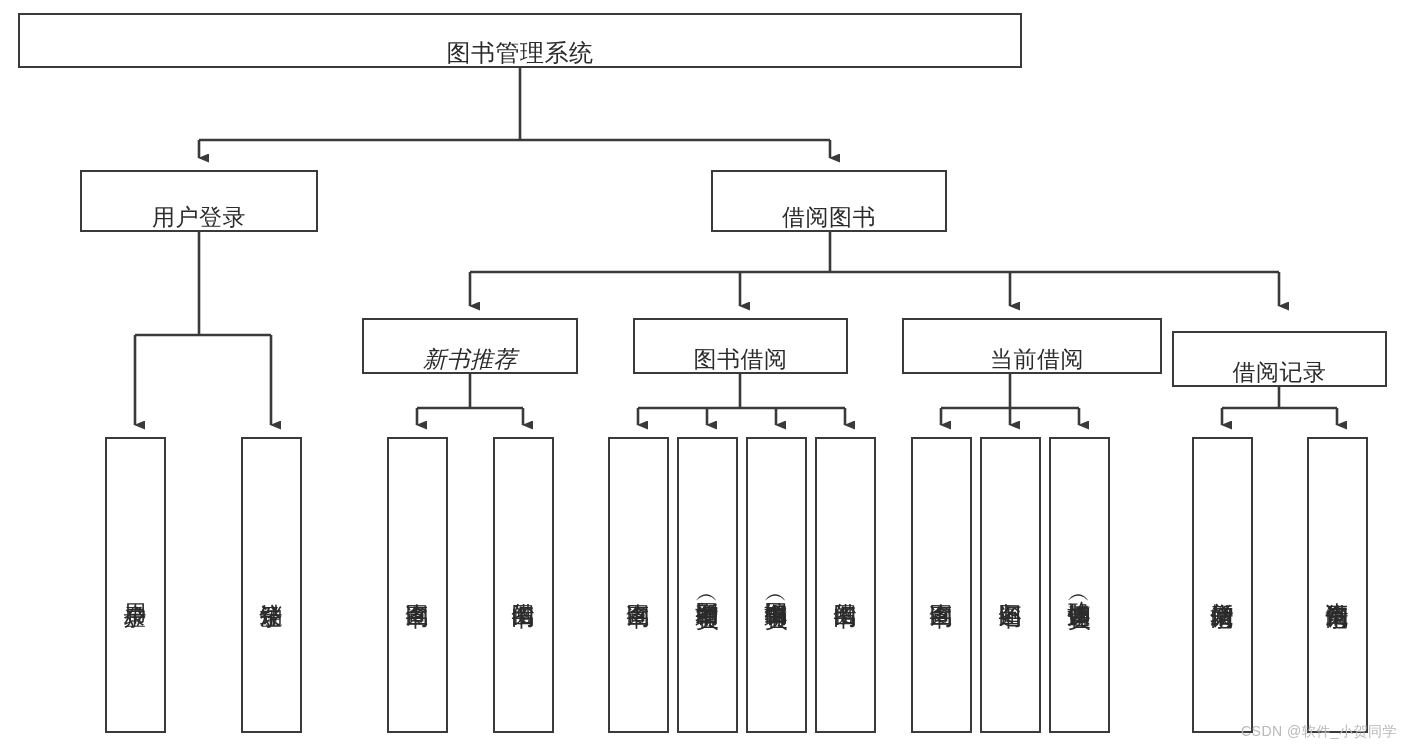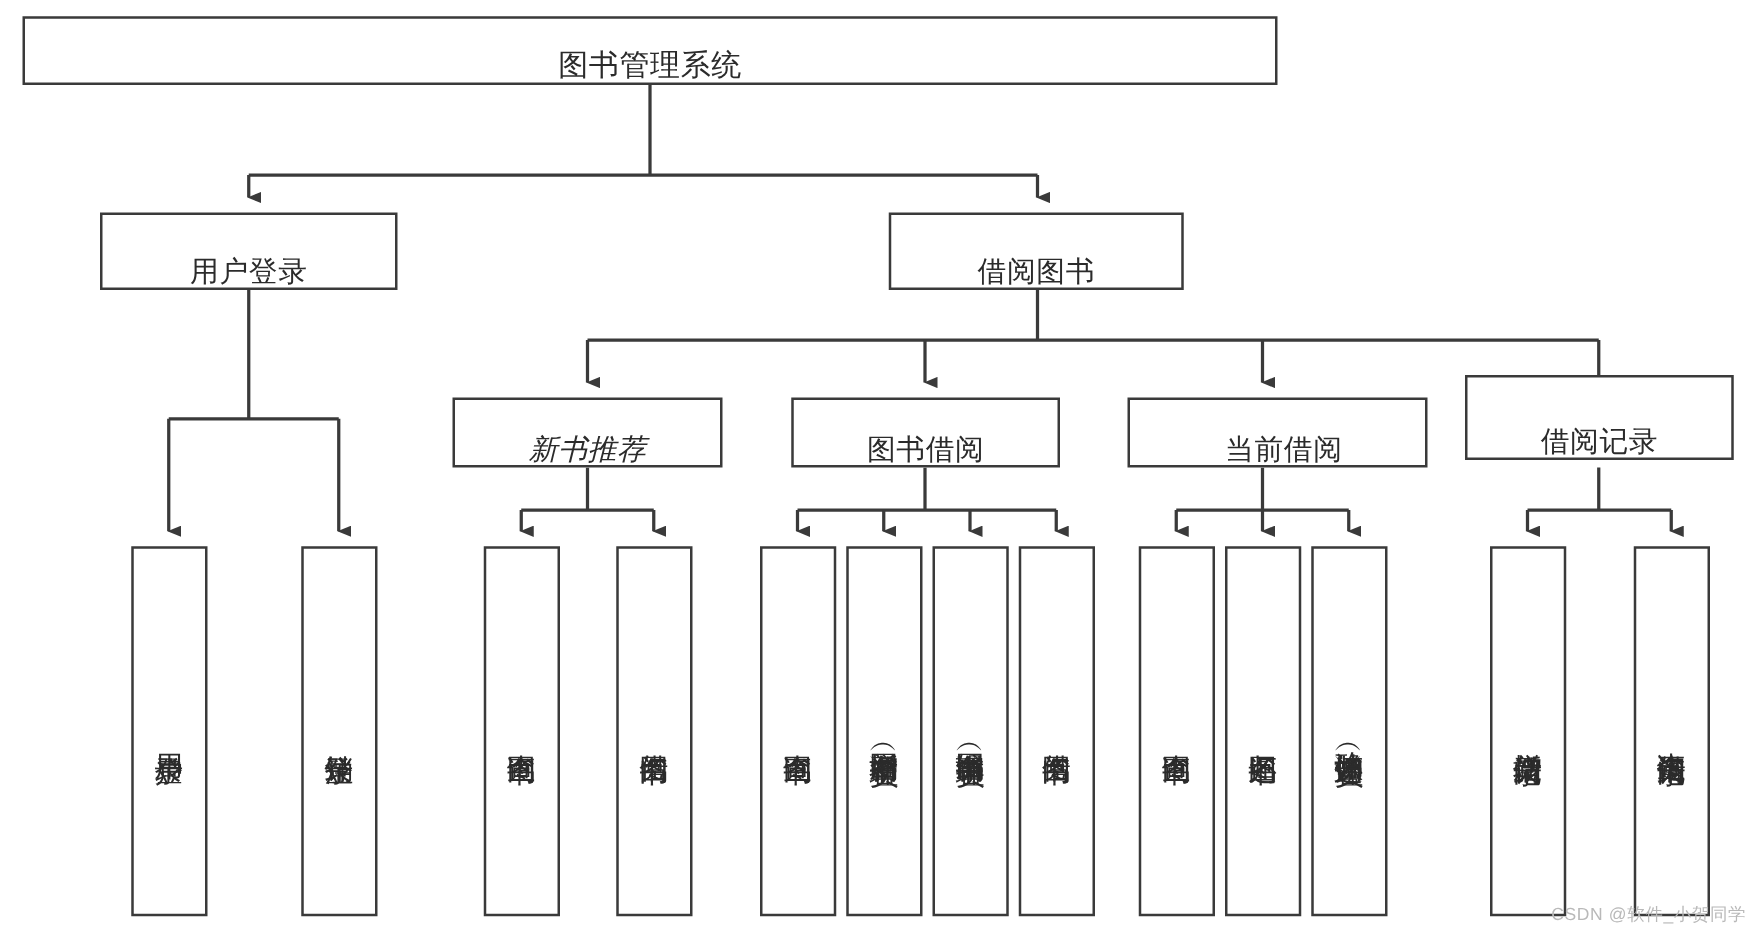--- a/index.html
+++ b/index.html
@@ -134,24 +134,24 @@
   <div class="node horiz" style="left:711px; top:170px; width:236px; height:62px;">
     <span>借阅图书</span>
   </div>
 
   <div class="node horiz" style="left:362px; top:318px; width:216px; height:56px;font-style:italic;">
     <span>新书推荐</span>
   </div>
   <div class="node horiz" style="left:633px; top:318px; width:215px; height:56px;">
     <span>图书借阅</span>
   </div>
-  <div class="node horiz" style="left:902px; top:318px; width:240px; height:56px;padding-left:10px;">
+  <div class="node horiz" style="left:902px; top:318px; width:260px; height:56px;padding-left:10px;">
     <span>当前借阅</span>
   </div>
-  <div class="node horiz" style="left:1172px; top:300px; width:215px; height:68px;">
+  <div class="node horiz" style="left:1172px; top:331px; width:215px; height:56px;">
     <span>借阅记录</span>
   </div>
 
   <div class="node leaf" style="left:105px; top:437px; width:61px; height:296px;">
     <span class="vtext">用户登录</span>
   </div>
   <div class="node leaf" style="left:241px; top:437px; width:61px; height:296px;">
     <span class="vtext">注销登录</span>
   </div>
 

